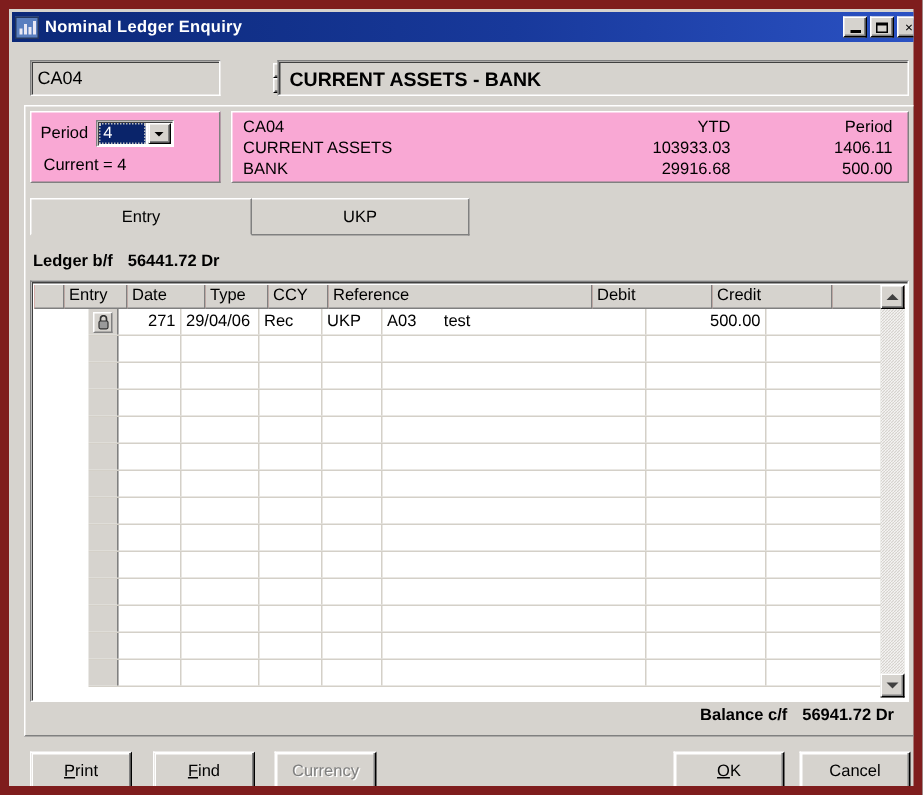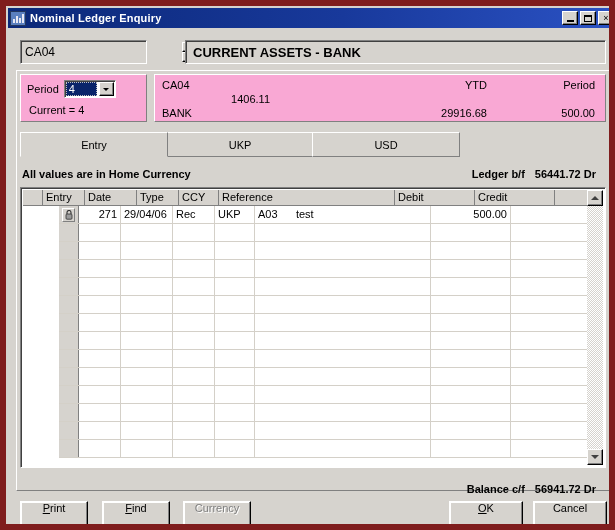--- a/index.html
+++ b/index.html
@@ -390,21 +390,20 @@
   .cf-row {
     position: absolute;
     left: 16px; top: 462px;
     width: 582px; height: 18px;
     display: flex;
     align-items: center;
     justify-content: flex-end;
     font-size: 11px;
     font-weight: bold;
     color: #000;
-    margin-top: 12px;
   }
   .cf-label { margin-right: 10px; }
   .cf-value { margin-right: 8px; }
 
   .outer-group {
     position: absolute;
     left: 10px; top: 64px;
     width: 594px; height: 421px;
     border: 1px solid;
     border-color: #ffffff #808080 #808080 #ffffff;
@@ -419,21 +418,21 @@
     width: 615px; height: 40px;
   }
   .btn {
     position: absolute;
     height: 25px;
     background: #d6d3ce;
     border: 1px solid;
     border-color: #ffffff #000000 #000000 #ffffff;
     box-shadow: inset -1px -1px 0 #808080, inset 1px 1px 0 #ffffff;
     box-sizing: border-box;
-    display: flex; justify-content: center;
+    display: flex; align-items: center; justify-content: center;
     font-size: 11px;
     color: #000;
     cursor: default;
     user-select: none;
   }
   .btn.disabled { color: #808080; text-shadow: 1px 1px 0 #ffffff; }
   .btn u { text-decoration: underline; }
   .b-print { left: 14px; top: 6px; width: 68px; }
   .b-find { left: 96px; top: 6px; width: 68px; }
   .b-currency { left: 177px; top: 6px; width: 68px; }
@@ -509,43 +508,41 @@
     <div class="period-current">Current = 4</div>
   </div>
 
   <div class="panel summary-panel">
     <div class="sum-row">
       <span class="sum-name">CA04</span>
       <span class="sum-ytd">YTD</span>
       <span class="sum-per">Period</span>
     </div>
     <div class="sum-row">
+      <span class="sum-name">CURRENT ASSETS</span>
+      <span class="sum-ytd">103933.03</span>
       <span class="sum-per">1406.11</span>
     </div>
     <div class="sum-row">
       <span class="sum-name">BANK</span>
       <span class="sum-ytd">29916.68</span>
       <span class="sum-per">500.00</span>
     </div>
   </div>
 
   <div class="tabstrip">
     <div class="tab tab-home active">
         <span>Entry</span>
       </div>
     <div class="tab tab-ukp">
         <span>UKP</span>
       </div>
-    <div class="tab tab-usd">
-        <span>USD</span>
-      </div>
   </div>
 
   <div class="bf-row">
-    <span class="bf-note">All values are in Home Currency</span>
     <span class="bf-label">Ledger b/f</span>
     <span class="bf-value">56441.72 Dr</span>
   </div>
 
   <div class="grid-outer">
     <div class="grid-header">
       <div class="hcell corner c-ind"></div>
       <div class="hcell c-entry">Entry</div>
       <div class="hcell c-date">Date</div>
       <div class="hcell c-type">Type</div>

